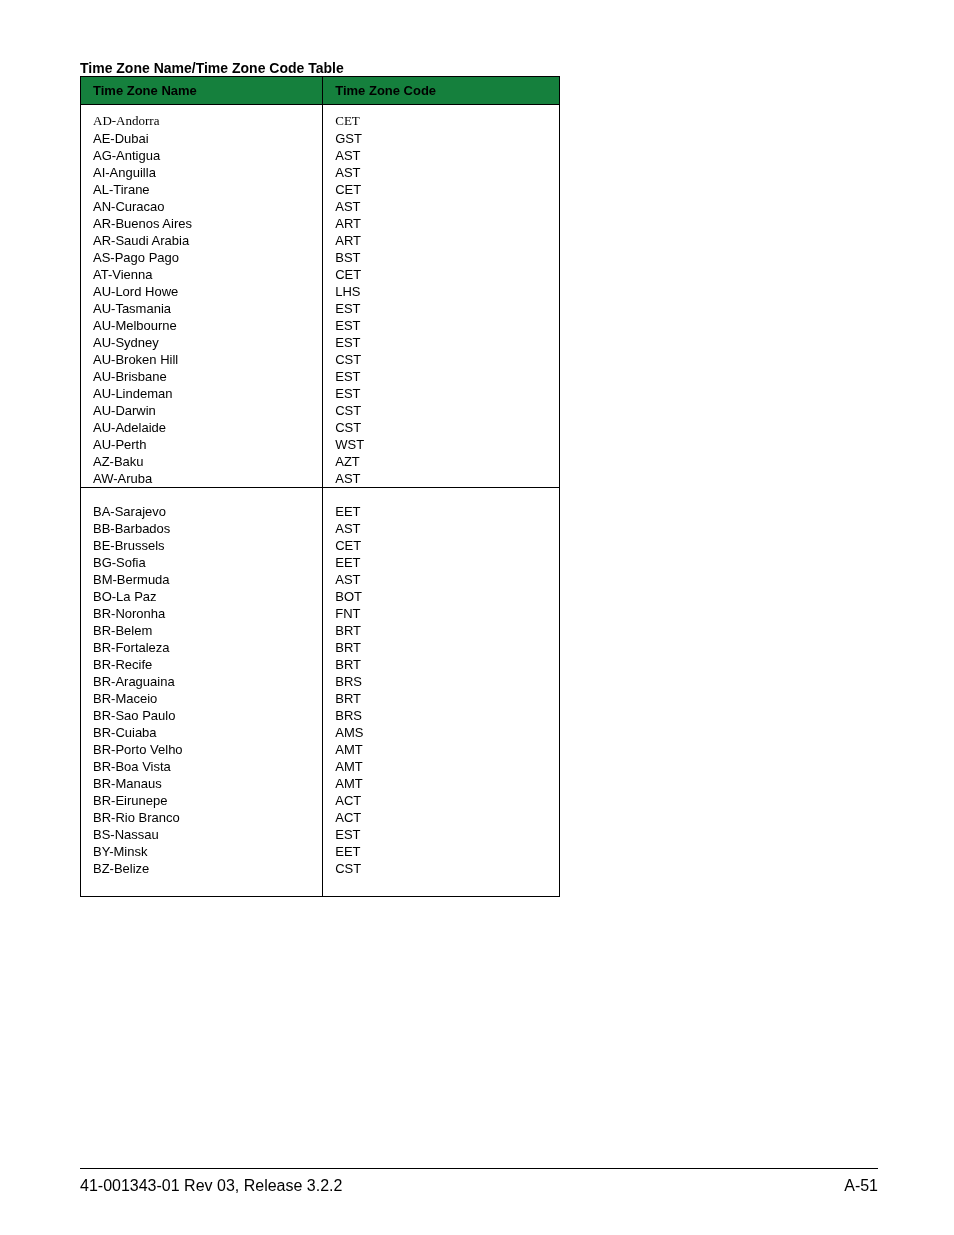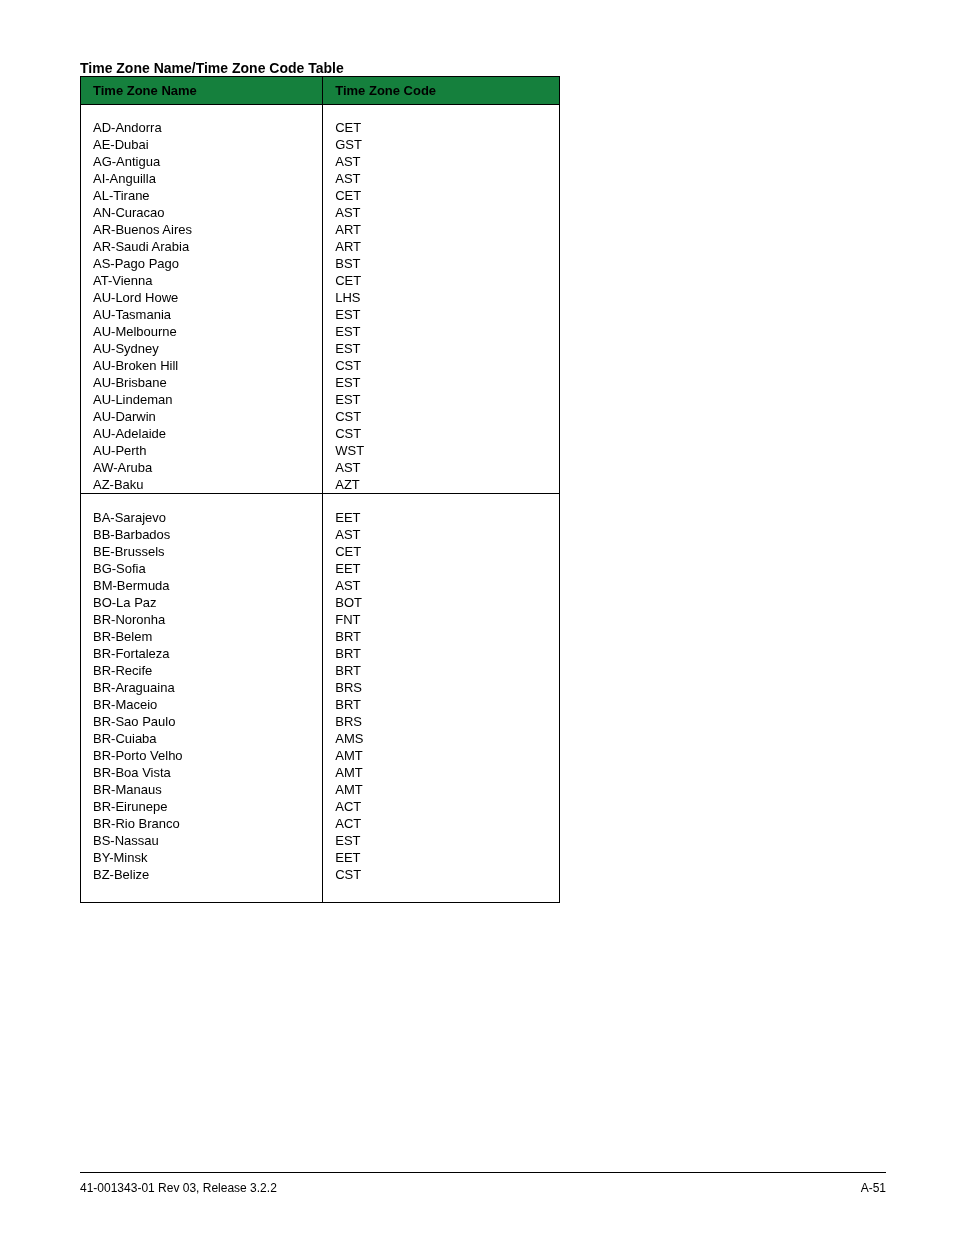--- a/index.html
+++ b/index.html
@@ -36,41 +36,42 @@
       background: #15803d;
     }
     .tz-table td {
       border-left: 1.5px solid #000;
       border-right: 1.5px solid #000;
       padding: 1px 12px;
       font-size: 13px;
       vertical-align: top;
     }
     .tz-table tr:first-child td {
-      padding-top: 15px;
+      padding-top: 8px;
+      font-family: Liberation Serif, serif;
     }
     .section-separator td {
       border-top: 1.5px solid #000;
       padding-top: 16px;
     }
     .tz-table tbody tr:last-child td {
       border-bottom: 1.5px solid #000;
       padding-bottom: 20px;
     }
     .footer {
       position: absolute;
       bottom: 40px;
       left: 80px;
-      right: 68px;
+      right: 76px;
       display: flex;
       justify-content: space-between;
       align-items: center;
       border-top: 1px solid #000;
       padding-top: 8px;
-      font-size: 12px;
+      font-size: 16px;
     }
   </style>
 </head>
 <body>
 
 <div class="page-container">
   <div class="page-title">Time Zone Name/Time Zone Code Table</div>
 
   <table class="tz-table">
     <thead>
@@ -154,26 +155,26 @@
         </tr>
         <tr>
           <td>AU-Adelaide</td>
           <td>CST</td>
         </tr>
         <tr>
           <td>AU-Perth</td>
           <td>WST</td>
         </tr>
         <tr>
-          <td>AW-Aruba</td>
-          <td>AST</td>
-        </tr>
-        <tr>
           <td>AZ-Baku</td>
           <td>AZT</td>
+        </tr>
+        <tr>
+          <td>AW-Aruba</td>
+          <td>AST</td>
         </tr>
         <tr class="section-separator">
           <td>BA-Sarajevo</td>
           <td>EET</td>
         </tr>
         <tr>
           <td>BB-Barbados</td>
           <td>AST</td>
         </tr>
         <tr>

